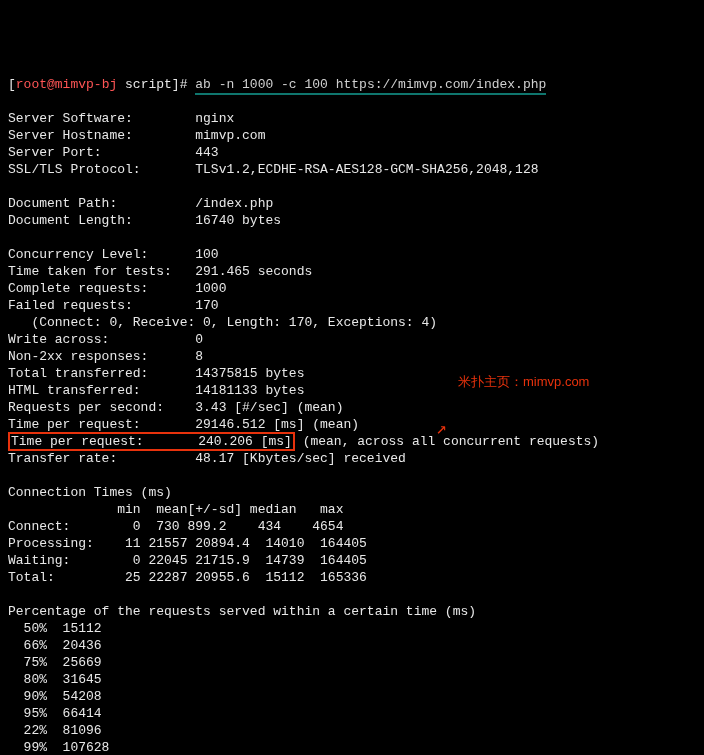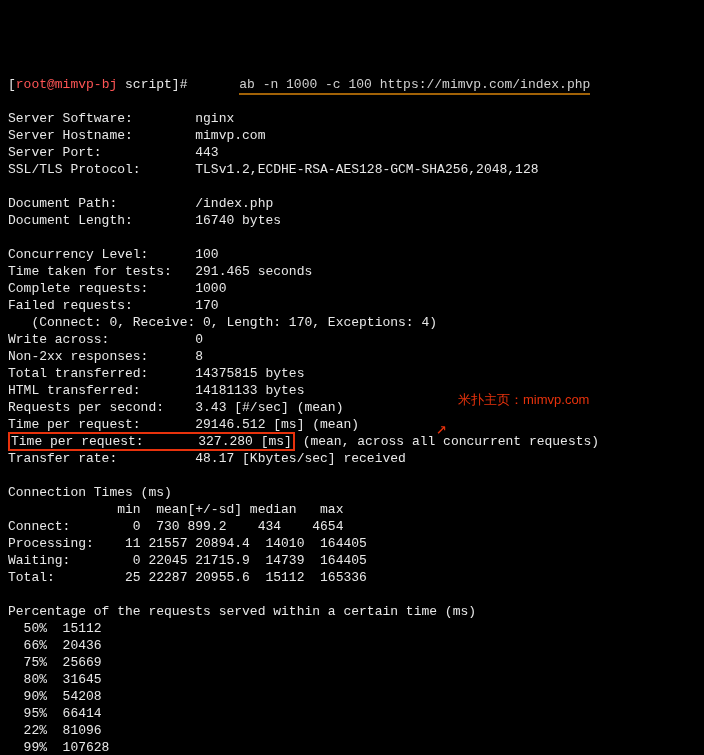--- a/index.html
+++ b/index.html
@@ -10,41 +10,40 @@
     font-family: "Menlo", "Consolas", "Courier New", monospace;
     font-size: 13px;
     line-height: 17px;
     white-space: pre;
     width: 704px;
     box-sizing: border-box;
   }
   .red { color: #ff5555; }
   .cmd-underline {
     color: #d0d0d0;
-    border-bottom: 2px solid #a16207;
+    border-bottom: 2px solid #0f766e;
     padding-bottom: 1px;
-    margin-left: 44px;
   }
   .box {
     border: 2px solid #e8320c;
     color: #e8e8e8;
     display: inline;
     padding: 0 1px;
   }
   .arrow {
     color: #e8320c;
     display: inline;
   }
   .note {
     color: #e8320c;
     font-family: "Helvetica Neue", Arial, sans-serif;
     font-size: 13px;
     position: absolute;
     left: 450px;
-    top: 332px;
+    top: 314px;
     line-height: 18px;
     white-space: normal;
     width: 240px;
   }
   .wrap { position: relative; }
 </style>
 </head>
 <body>
 
 
@@ -63,21 +62,21 @@
 <span>Time taken for tests:   </span><span>291.465 seconds</span>
 <span>Complete requests:      </span><span>1000</span>
 <span>Failed requests:        </span><span>170</span>
 <span>   (Connect: 0, Receive: 0, Length: 170, Exceptions: 4)</span>
 <span>Write across:           </span><span>0</span>
 <span>Non-2xx responses:      </span><span>8</span>
 <span>Total transferred:      </span><span>14375815 bytes</span>
 <span>HTML transferred:       </span><span>14181133 bytes</span>
 <span>Requests per second:    </span><span>3.43 [#/sec] (mean)</span>
 <span>Time per request:       </span><span>29146.512 [ms] (mean)</span>
-<span class="box"><span>Time per request:       </span><span>327.280 [ms]</span></span><span> (mean, across all concurrent requests)</span>
+<span class="box"><span>Time per request:       </span><span>240.206 [ms]</span></span><span> (mean, across all concurrent requests)</span>
 <span>Transfer rate:          </span><span>48.17 [Kbytes/sec] received</span>
 
 <span>Connection Times (ms)</span>
 <span>              min  mean[+/-sd] median   max</span>
 <span>Connect:        0  730 899.2    434    4654</span>
 <span>Processing:    11 21557 20894.4  14010  164405</span>
 <span>Waiting:        0 22045 21715.9  14739  164405</span>
 <span>Total:         25 22287 20955.6  15112  165336</span>
 
 <span>Percentage of the requests served within a certain time (ms)</span>

